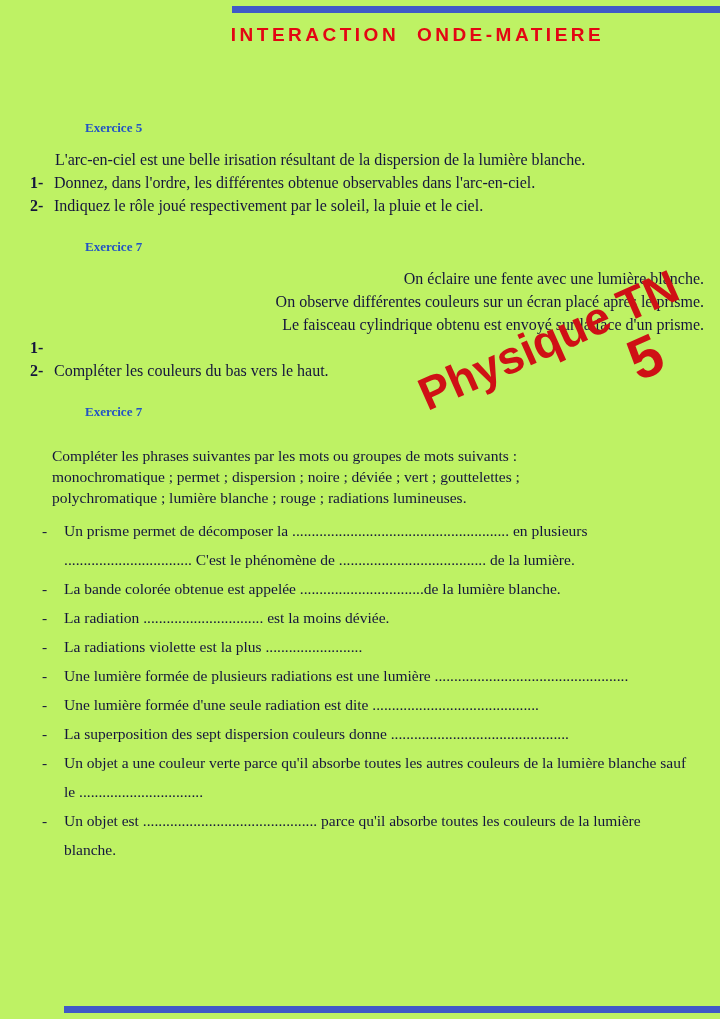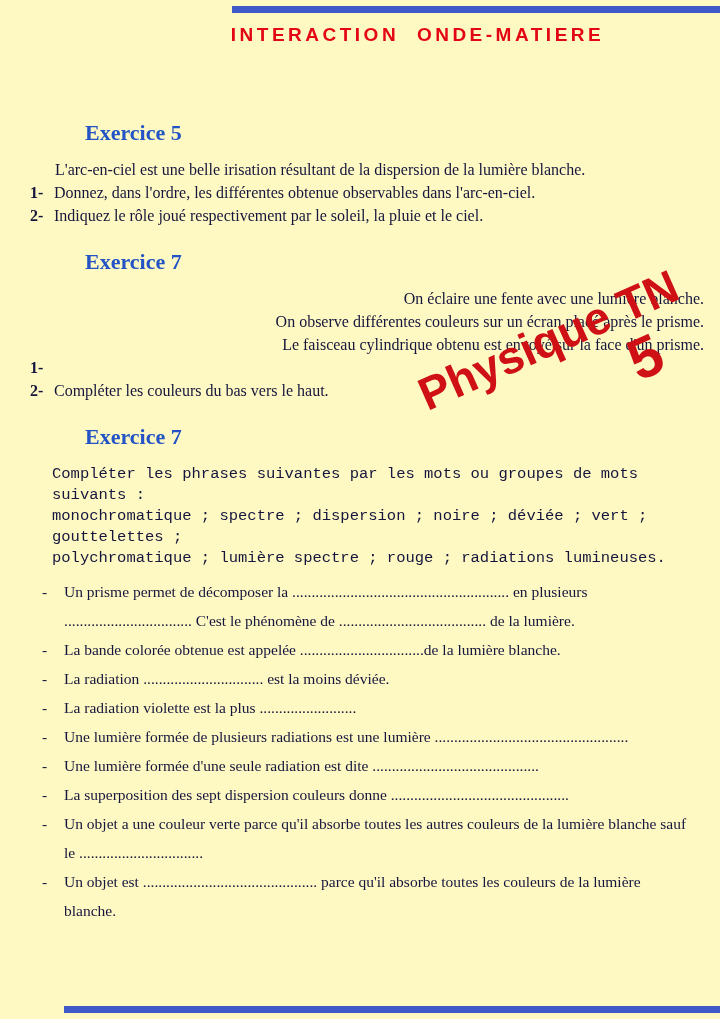--- a/index.html
+++ b/index.html
@@ -1,20 +1,20 @@
 <!DOCTYPE html>
 <html><head>
 <meta charset="utf-8">
 <style>
   html, body { margin: 0; padding: 0; }
   .page {
     position: relative;
     width: 720px;
     height: 1019px;
-    background: #fef9c3;
+    background: #bef264;
     font-family: "Liberation Serif", serif;
     color: #15153d;
     overflow: hidden;
   }
   .bar { position: absolute; height: 7px; background: #4059c8; }
   .bar-top { top: 6px; left: 232px; right: 0; }
   .bar-bottom { bottom: 6px; left: 64px; right: 0; }
 
   .doc-title {
     margin: 0;
@@ -24,37 +24,37 @@
     font-family: "Liberation Sans", sans-serif;
     font-weight: bold;
     font-size: 19px;
     letter-spacing: 3.5px;
     word-spacing: 9px;
     color: #e30613;
   }
 
   .ex-heading {
     margin: 8px 0 0 85px;
-    font-size: 22px;
+    font-size: 13px;
     font-weight: bold;
     color: #2353c5;
   }
   .h-ex5 { margin-top: 74px; }
   .h-ex6 { margin-top: 22px; }
   .h-ex7 { margin-top: 22px; }
 
   .body-text { font-size: 16px; line-height: 23px; }
 
   .ex5-intro { margin: 12px 20px 0 55px; }
   .num-item { display: flex; margin: 0 16px 0 30px; }
   .num-item .num { font-weight: bold; width: 24px; flex: 0 0 24px; }
   .ex6-lines { margin: 12px 16px 0 38px; }
   .ex6-lines .line { display: block; text-align: right; }
 
-  .ex7-intro { margin: 14px 24px 0 52px; font-size: 15.5px; line-height: 21px; font-family: Liberation Mono, monospace; }
+  .ex7-intro { margin: 25px 24px 0 52px; font-size: 15.5px; line-height: 21px; }
   .ex7-intro .line { display: block; }
 
   .bullets { margin: 8px 24px 0 42px; }
   .bullet { display: flex; font-size: 15.5px; line-height: 29px; }
   .bullet .dash { width: 22px; flex: 0 0 22px; }
   .bullet .lines { flex: 1; }
   .bullet .line { display: block; }
 
   .watermark {
     position: absolute;
@@ -101,22 +101,22 @@
     <span class="num">1-</span>
   </div>
   <div class="body-text num-item">
     <span class="num">2-</span>
     <span class="txt">Compléter les couleurs du bas vers le haut.</span>
   </div>
 
   <h3 class="ex-heading h-ex7">Exercice 7</h3>
   <div class="ex7-intro">
     <span class="line">Compléter les phrases suivantes par les mots ou groupes de mots suivants :</span>
-    <span class="line">monochromatique ; spectre ; dispersion ; noire ; déviée ; vert ; gouttelettes ;</span>
-    <span class="line">polychromatique ; lumière spectre ; rouge ; radiations lumineuses.</span>
+    <span class="line">monochromatique ; permet ; dispersion ; noire ; déviée ; vert ; gouttelettes ;</span>
+    <span class="line">polychromatique ; lumière blanche ; rouge ; radiations lumineuses.</span>
   </div>
 
   <div class="bullets">
     <div class="bullet">
       <span class="dash">-</span>
       <span class="lines">
         <span class="line">Un prisme permet de décomposer la ........................................................ en plusieurs</span>
         <span class="line">................................. C'est le phénomène de ...................................... de la lumière.</span>
       </span>
     </div>
@@ -128,21 +128,21 @@
     </div>
     <div class="bullet">
       <span class="dash">-</span>
       <span class="lines">
         <span class="line">La radiation ............................... est la moins déviée.</span>
       </span>
     </div>
     <div class="bullet">
       <span class="dash">-</span>
       <span class="lines">
-        <span class="line">La radiation violette est la plus .........................</span>
+        <span class="line">La radiations violette est la plus .........................</span>
       </span>
     </div>
     <div class="bullet">
       <span class="dash">-</span>
       <span class="lines">
         <span class="line">Une lumière formée de plusieurs radiations est une lumière ..................................................</span>
       </span>
     </div>
     <div class="bullet">
       <span class="dash">-</span>

